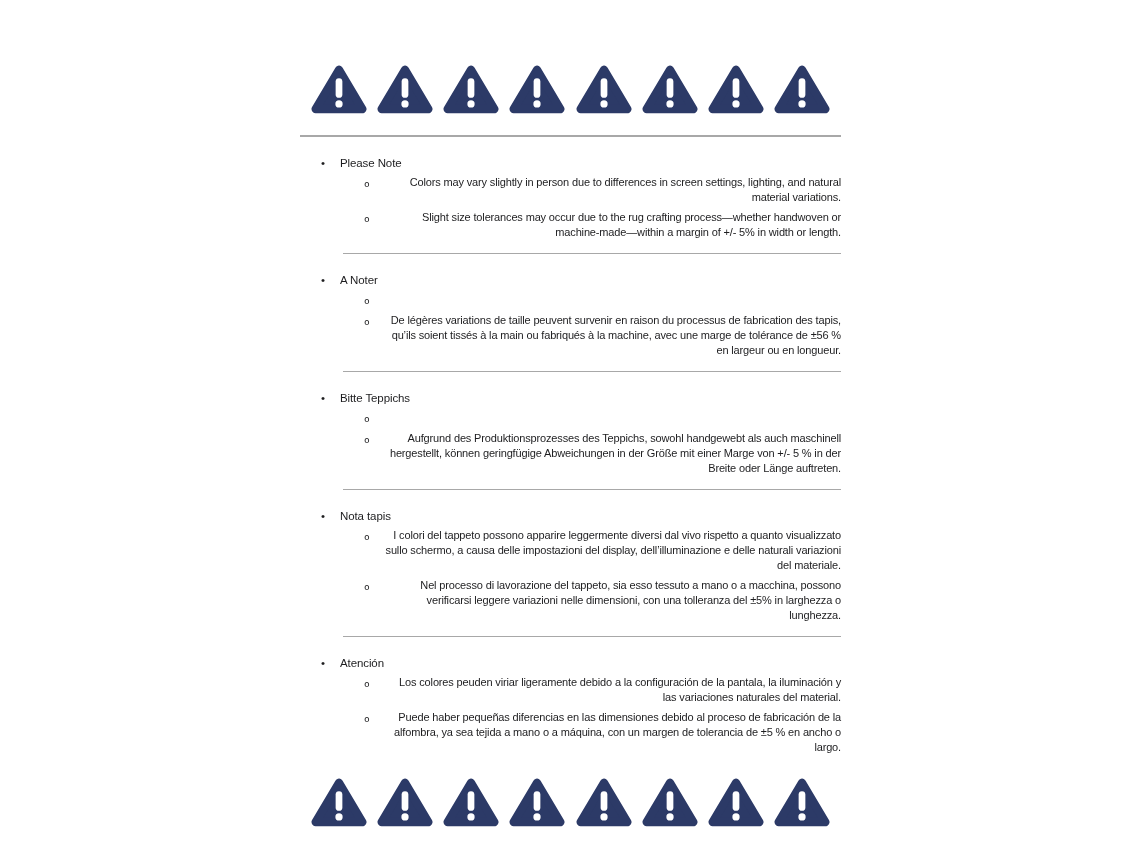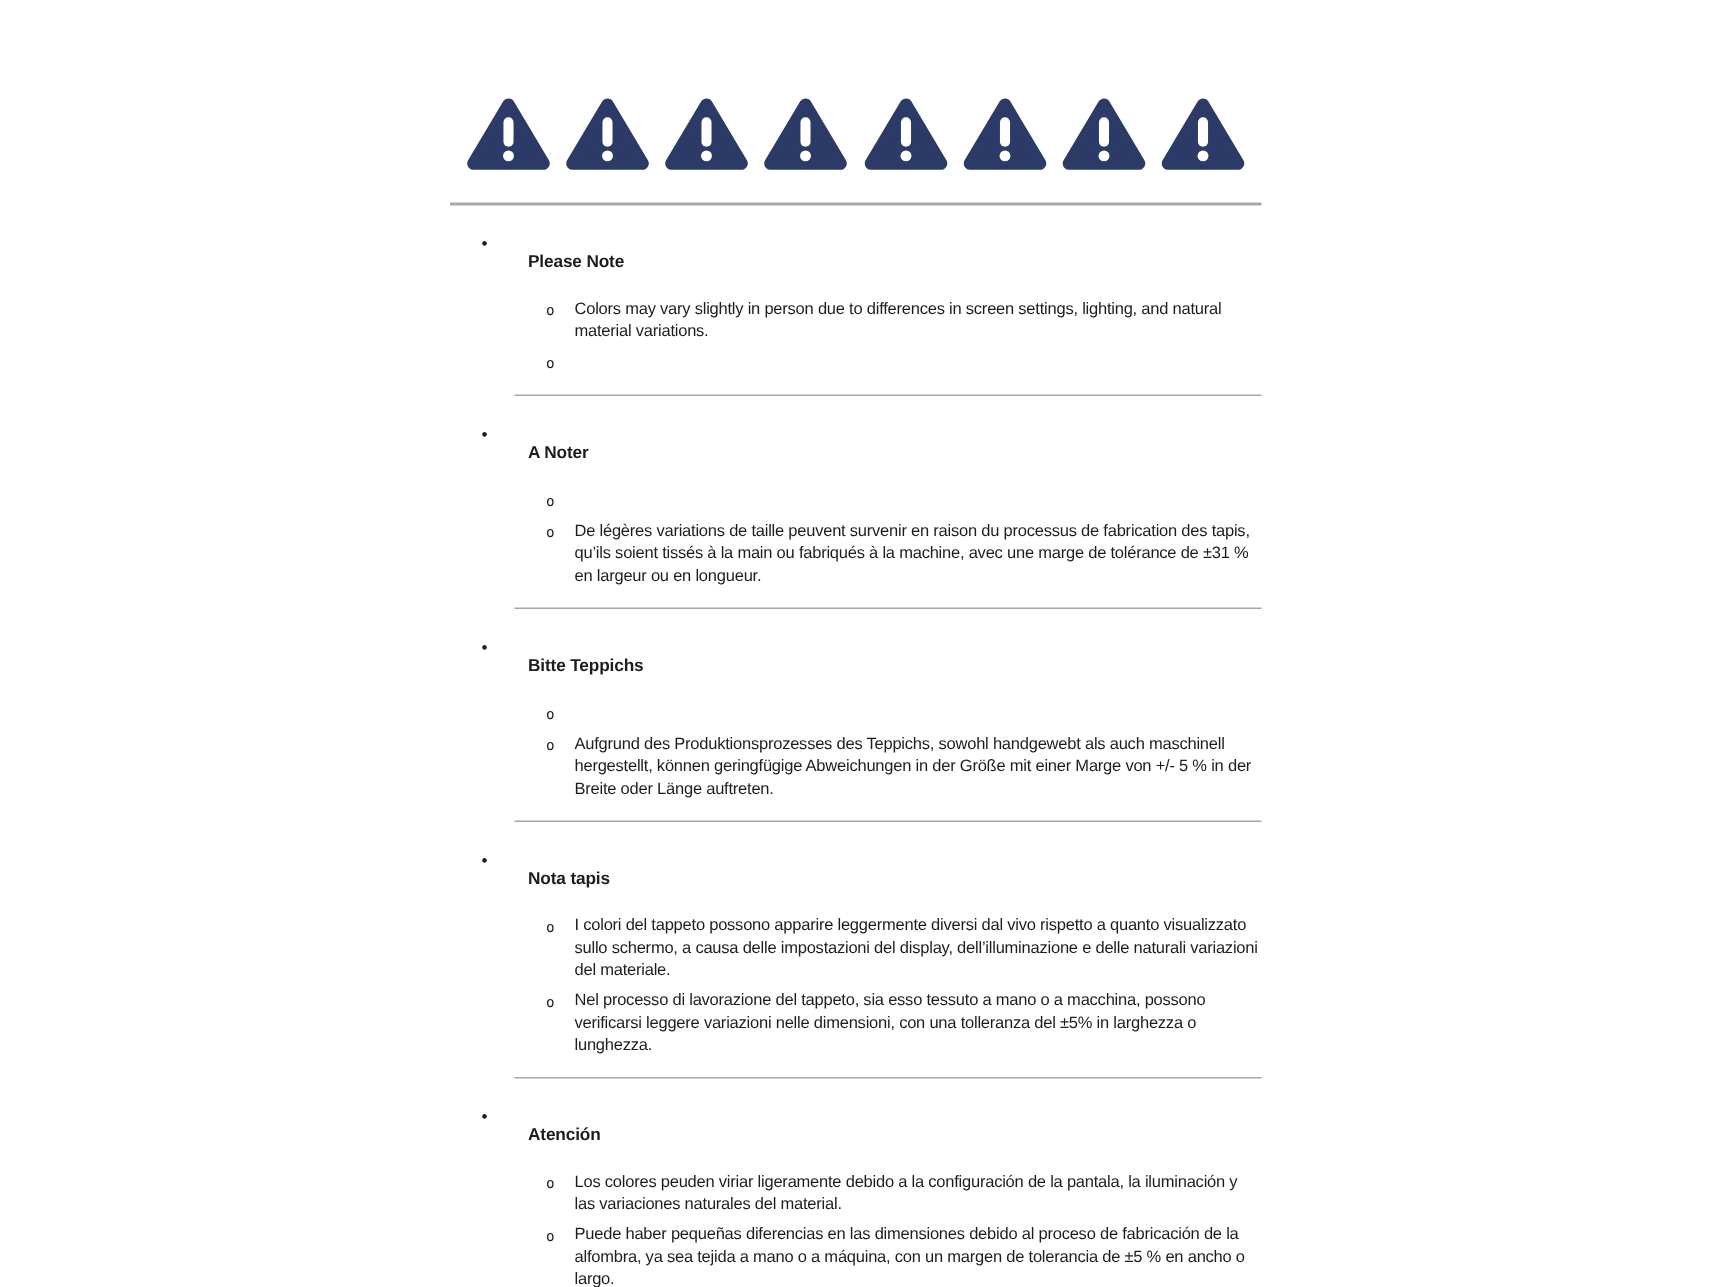--- a/index.html
+++ b/index.html
@@ -59,32 +59,33 @@
   }
   .b2 {
     width: 19px;
     flex: 0 0 19px;
     font-family: "DejaVu Sans Mono", monospace;
     font-size: 9.5px;
     line-height: 15px;
     padding-top: 1px;
   }
   .section-heading {
-    margin: 12px;
+    margin: 0;
     font-size: 11.5px;
-    font-weight: bold;
+    font-weight: normal;
     line-height: 15px;
     letter-spacing: -0.1px;
   }
   .item-text {
     margin: 0;
     width: 458px;
     font-size: 11px;
     line-height: 15px;
     letter-spacing: -0.15px;
+    text-align: right;
   }
 </style>
 </head>
 <body style="background: rgb(255, 255, 255);">
 
 <div class="content">
 
   <div class="warning-row">
   <span class="tri">
     <svg viewBox="0 0 60 54" aria-hidden="true">
@@ -157,35 +158,36 @@
     <div class="li l1">
       <span class="b1">•</span>
       <h3 class="section-heading">Please Note</h3>
     </div>
     <div class="li l2">
       <span class="b2">o</span>
       <p class="item-text">Colors may vary slightly in person due to differences in screen settings, lighting, and natural material variations.</p>
     </div>
     <div class="li l2">
       <span class="b2">o</span>
+      <p class="item-text">Slight size tolerances may occur due to the rug crafting process—whether handwoven or machine-made—within a margin of +/- 5% in width or length.</p>
     </div>
   </div>
   <div class="divider-indent"></div>
 
   <div class="section">
     <div class="li l1">
       <span class="b1">•</span>
       <h3 class="section-heading">A Noter</h3>
     </div>
     <div class="li l2">
       <span class="b2">o</span>
     </div>
     <div class="li l2">
       <span class="b2">o</span>
-      <p class="item-text">De légères variations de taille peuvent survenir en raison du processus de fabrication des tapis, qu’ils soient tissés à la main ou fabriqués à la machine, avec une marge de tolérance de ±31 % en largeur ou en longueur.</p>
+      <p class="item-text">De légères variations de taille peuvent survenir en raison du processus de fabrication des tapis, qu’ils soient tissés à la main ou fabriqués à la machine, avec une marge de tolérance de ±56 % en largeur ou en longueur.</p>
     </div>
   </div>
   <div class="divider-indent"></div>
 
   <div class="section">
     <div class="li l1">
       <span class="b1">•</span>
       <h3 class="section-heading">Bitte Teppichs</h3>
     </div>
     <div class="li l2">

